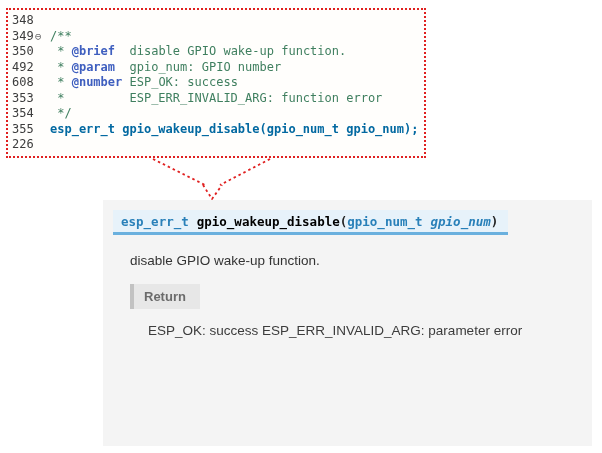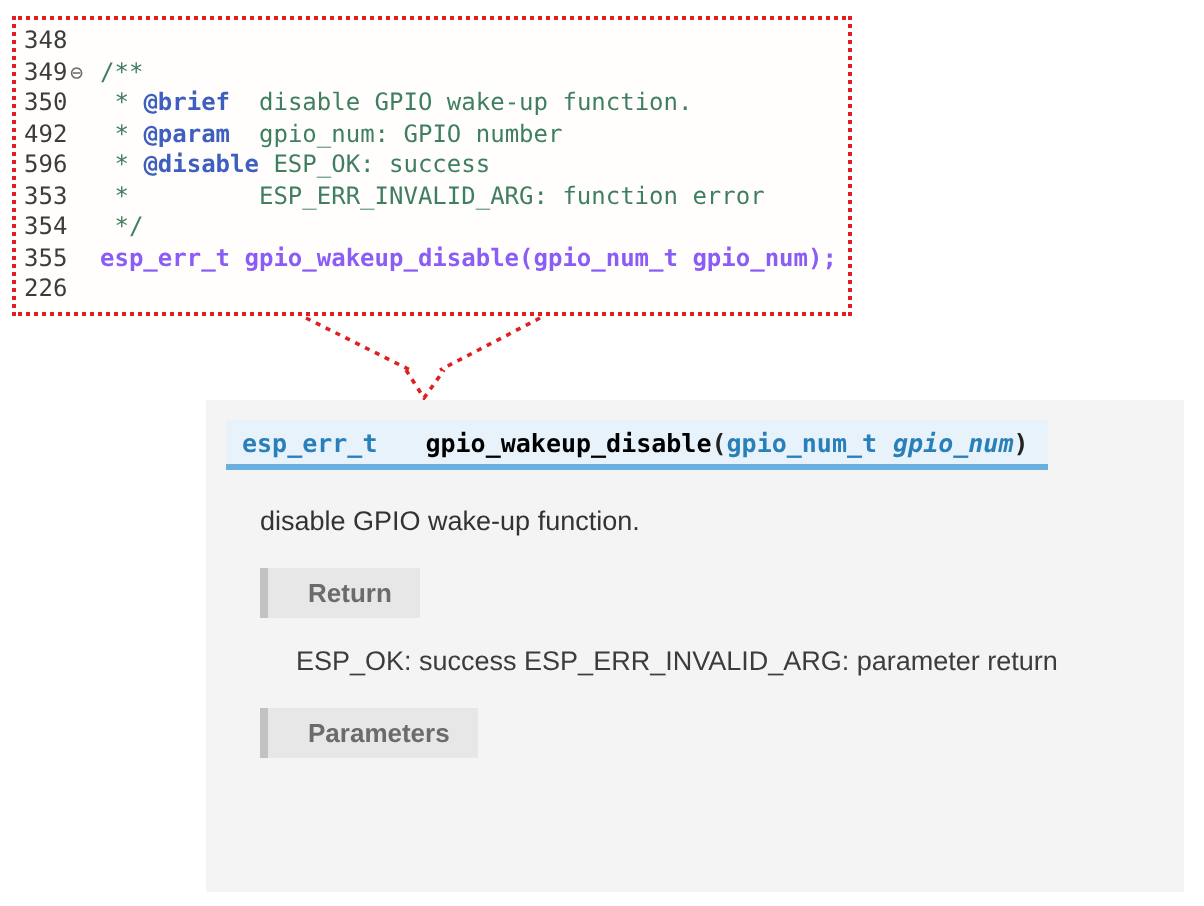--- a/index.html
+++ b/index.html
@@ -19,55 +19,55 @@
     font-size:12px; line-height:15.5px;
     overflow:hidden;
   }
   .code-line { display:flex; white-space:pre; }
   .gutter { flex:0 0 42px; display:flex; color:#3c3c3c; }
   .gutter .num { width:27px; padding-left:4px; }
   .gutter .fold { width:15px; color:#6d6d6d; font-size:11px; line-height:15.5px; }
   .seg { white-space:pre; }
   .seg.comment { color:var(--comment_green, #3f7f5f); }
   .seg.tag { color:var(--tag_blue, #3f5fbf); font-weight:bold;text-align:right; }
-  .seg.code { color:#8b5cf6; font-weight:bold; }
+  .seg.code { color:#0369a1; font-weight:bold; }
 
   
   .arrow-svg { position:absolute; left:145px; top:157px; }
 
   
   .doc-panel {
     position:absolute; left:103px; top:200px; width:489px; height:246px;
     background:var(--panel_bg, #f4f4f4);
     padding:10px 0 0 10px;
   }
   .sig-bar {
     display:inline-block;
     background:var(--sig_bg, #e7f2fa);
     border-bottom:3px solid var(--sig_underline, #6ab0de);
     padding:4px 10px 3px 8px;
     font-family:"DejaVu Sans Mono","Liberation Mono",monospace;
     font-size:12.5px; font-weight:bold; color:#1d1d1d;
     white-space:nowrap;
   }
-  .sig-type  { color:var(--accent_blue, #2980b9); margin-right:24px; }
+  .sig-type  { color:var(--accent_blue, #2980b9); margin-right:8px; }
   .sig-name  { color:#000; }
   .sig-paren { color:#222; }
   .sig-ptype { color:var(--accent_blue, #2980b9); margin-right:8px;text-align:center; }
   .sig-pname { color:var(--accent_blue, #2980b9); font-style:italic; }
 
   .doc-desc { margin:18px 0 0 17px; font-size:13.5px; color:#333; }
 
   .rubric {
     display:inline-block;
     margin:16px 0 0 17px;
     background:var(--rubric_bg, #e7e7e7);
     border-left:4px solid #c2c2c2;
     color:#6b6b6b; font-size:13px; font-weight:bold;
-    padding:5px 14px 5px 20px;
+    padding:5px 14px 5px 10px;
   }
   .rubric-body { margin:14px 0 0 35px; font-size:13.5px; color:#3c3c3c; }
 
   ul.param-list { margin:16px 0 0 46px; list-style:disc; color:#000; }
   ul.param-list li { font-size:13.5px; padding-left:2px; }
   .inline-code {
     font-family:"DejaVu Sans Mono","Liberation Mono",monospace;
     font-size:11.5px; font-weight:bold;
     color:var(--code_red, #e74c3c);
     background:#fff; border:1px solid #e1e4e5;
@@ -86,21 +86,21 @@
   <div class="code-line">
     <span class="gutter"><span class="num">349</span><span class="fold">⊖</span></span><span class="seg comment">/**</span><span class="seg tag"></span><span class="seg comment"></span><span class="seg code"></span>
   </div>
   <div class="code-line">
     <span class="gutter"><span class="num">350</span><span class="fold"></span></span><span class="seg comment"> * </span><span class="seg tag">@brief</span><span class="seg comment">  disable GPIO wake-up function.</span><span class="seg code"></span>
   </div>
   <div class="code-line">
     <span class="gutter"><span class="num">492</span><span class="fold"></span></span><span class="seg comment"> * </span><span class="seg tag">@param</span><span class="seg comment">  gpio_num: GPIO number</span><span class="seg code"></span>
   </div>
   <div class="code-line">
-    <span class="gutter"><span class="num">596</span><span class="fold"></span></span><span class="seg comment"> * </span><span class="seg tag">@disable</span><span class="seg comment"> ESP_OK: success</span><span class="seg code"></span>
+    <span class="gutter"><span class="num">608</span><span class="fold"></span></span><span class="seg comment"> * </span><span class="seg tag">@number</span><span class="seg comment"> ESP_OK: success</span><span class="seg code"></span>
   </div>
   <div class="code-line">
     <span class="gutter"><span class="num">353</span><span class="fold"></span></span><span class="seg comment"> *         ESP_ERR_INVALID_ARG: function error</span><span class="seg tag"></span><span class="seg comment"></span><span class="seg code"></span>
   </div>
   <div class="code-line">
     <span class="gutter"><span class="num">354</span><span class="fold"></span></span><span class="seg comment"> */</span><span class="seg tag"></span><span class="seg comment"></span><span class="seg code"></span>
   </div>
   <div class="code-line">
     <span class="gutter"><span class="num">355</span><span class="fold"></span></span><span class="seg comment"></span><span class="seg tag"></span><span class="seg comment"></span><span class="seg code">esp_err_t gpio_wakeup_disable(gpio_num_t gpio_num);</span>
   </div>
@@ -121,20 +121,17 @@
 
   <div class="sig-bar">
     <span class="sig-type">esp_err_t</span><span class="sig-name">gpio_wakeup_disable</span><span class="sig-paren">(</span><span class="sig-ptype">gpio_num_t</span><span class="sig-pname">gpio_num</span><span class="sig-paren">)</span>
   </div>
 
   <div class="doc-desc">disable GPIO wake-up function.</div>
 
   <div>
     <div class="rubric">Return</div>
   </div>
-  <div class="rubric-body">ESP_OK: success ESP_ERR_INVALID_ARG: parameter return</div>
+  <div class="rubric-body">ESP_OK: success ESP_ERR_INVALID_ARG: parameter error</div>
 
-  <div>
-    <div class="rubric">Parameters</div>
-  </div>
 
 
 </div>
 
 </body></html>

